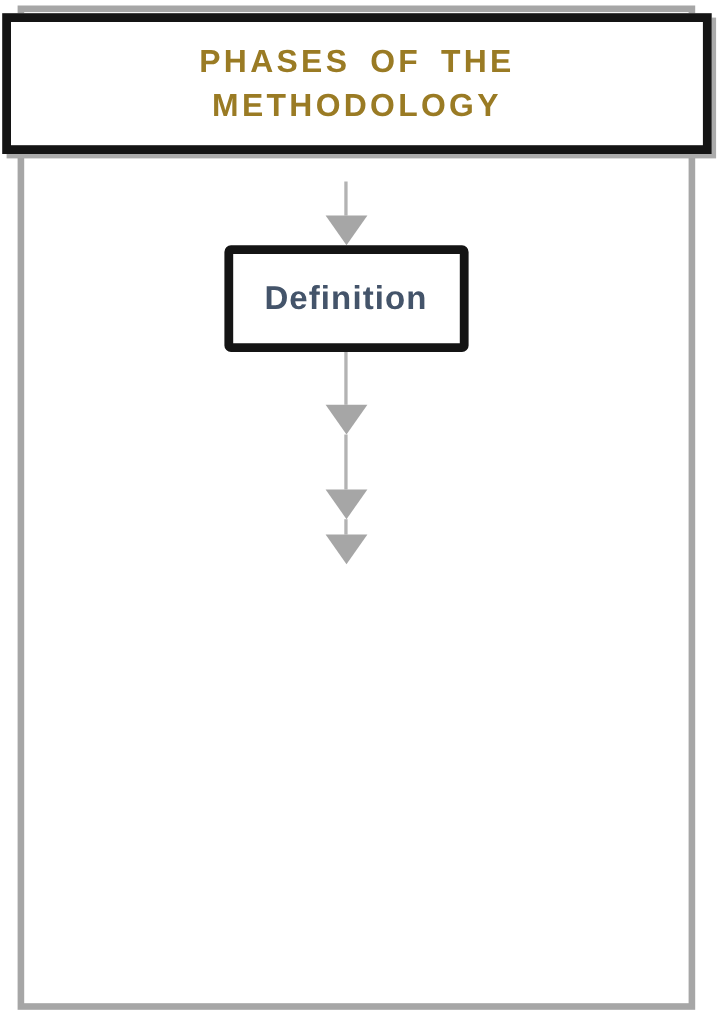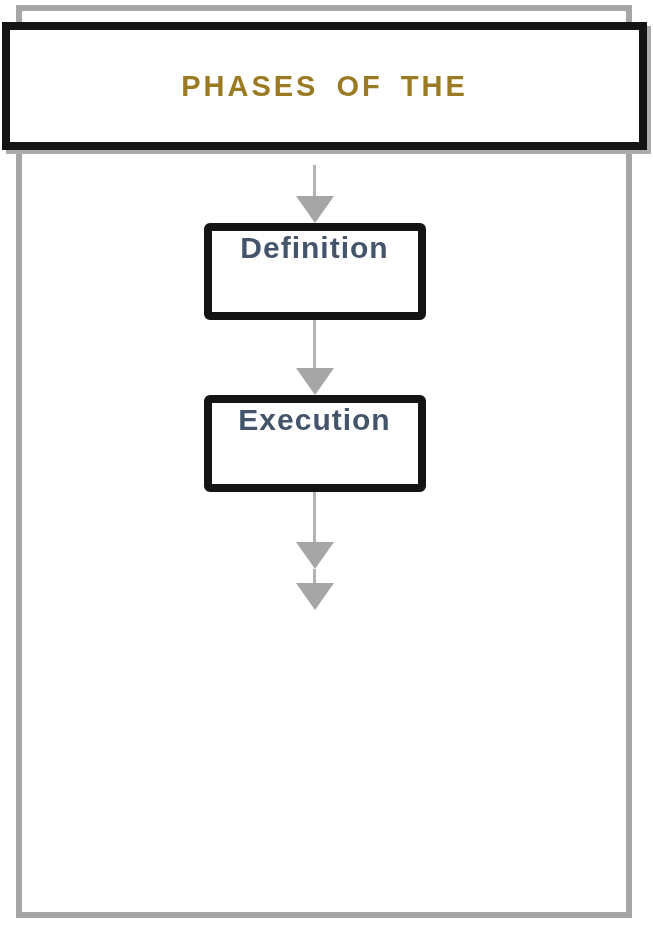--- a/index.html
+++ b/index.html
@@ -25,21 +25,21 @@
     height: 913px;
     border: 6px solid #a6a6a6;
     box-sizing: border-box;
     background: transparent;
   }
 
   
   .title-box {
     position: absolute;
     left: 2px;
-    top: 22px;
+    top: 12px;
     width: 645px;
     height: 128px;
     box-sizing: border-box;
     border: 8px solid #141414;
     background: #ffffff;
     box-shadow: 4px 4px 0 #ababab;
     display: flex;
     flex-direction: column;
     align-items: center;
     justify-content: center;
@@ -91,20 +91,21 @@
   }
 
   .process {
     box-sizing: border-box;
     width: 222px;
     height: 97px;
     border: 8px solid #141414;
     border-radius: 6px;
     background: #ffffff;
     display: flex;
+    align-items: center;
     justify-content: center;
     font-size: 30px;
     font-weight: bold;
     letter-spacing: 1px;
     color: #44546a;
   }
 
   .arrow {
     display: flex;
     flex-direction: column;
@@ -129,42 +130,40 @@
 </style>
 </head>
 <body>
 
 <div class="canvas">
 
   <div class="outer-frame"></div>
 
   <div class="title-box">
     <div class="title-line">PHASES OF THE</div>
+    <div class="title-line">METHODOLOGY</div>
   </div>
 
   <div class="flow">
 
 
     <div class="arrow arrow-1">
       <div class="arrow-shaft"></div>
       <div class="arrow-head"></div>
     </div>
 
     <div class="process">
       <span>Definition</span>
     </div>
 
     <div class="arrow arrow-2">
       <div class="arrow-shaft"></div>
       <div class="arrow-head"></div>
     </div>
 
-    <div class="process">
-      <span>Execution</span>
-    </div>
 
     <div class="arrow arrow-3">
       <div class="arrow-shaft"></div>
       <div class="arrow-head"></div>
     </div>
 
 
     <div class="arrow arrow-4">
       <div class="arrow-shaft"></div>
       <div class="arrow-head"></div>

